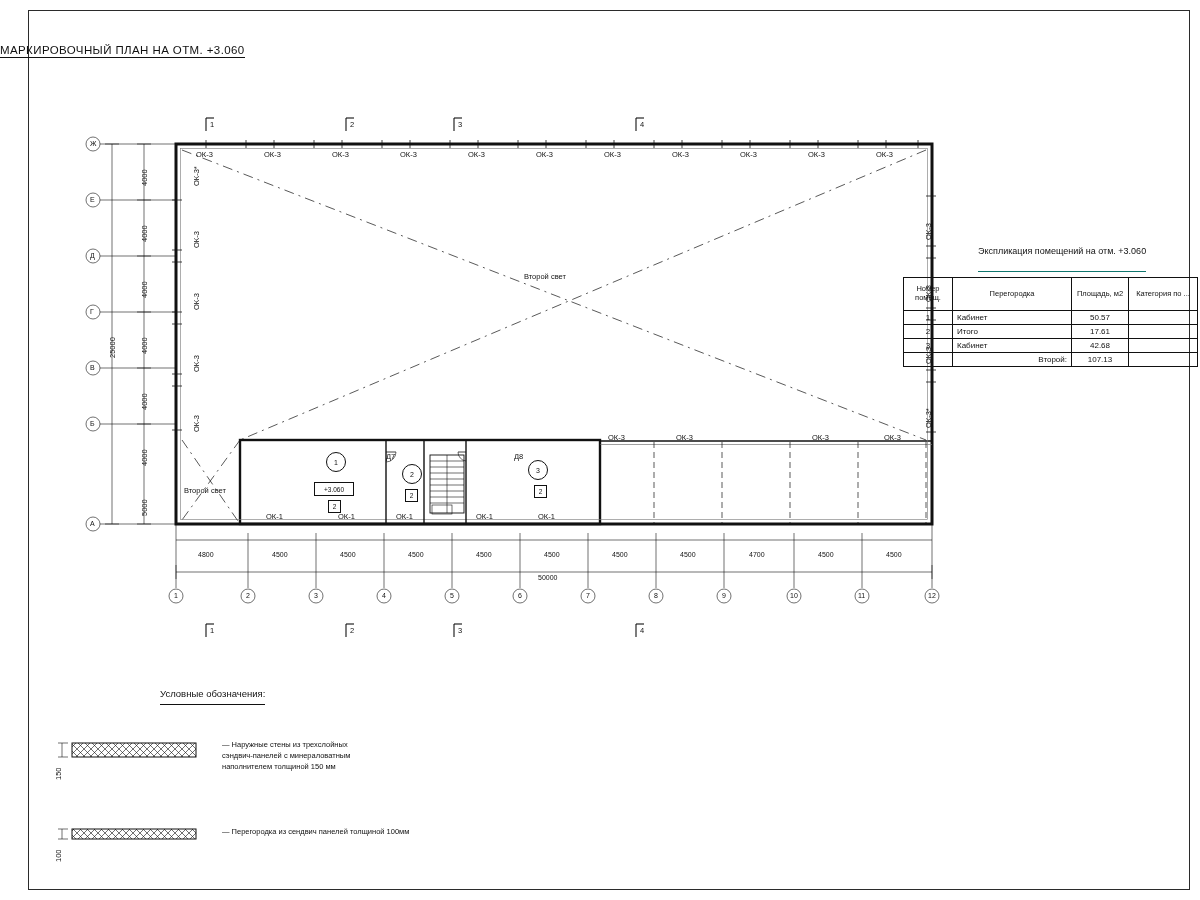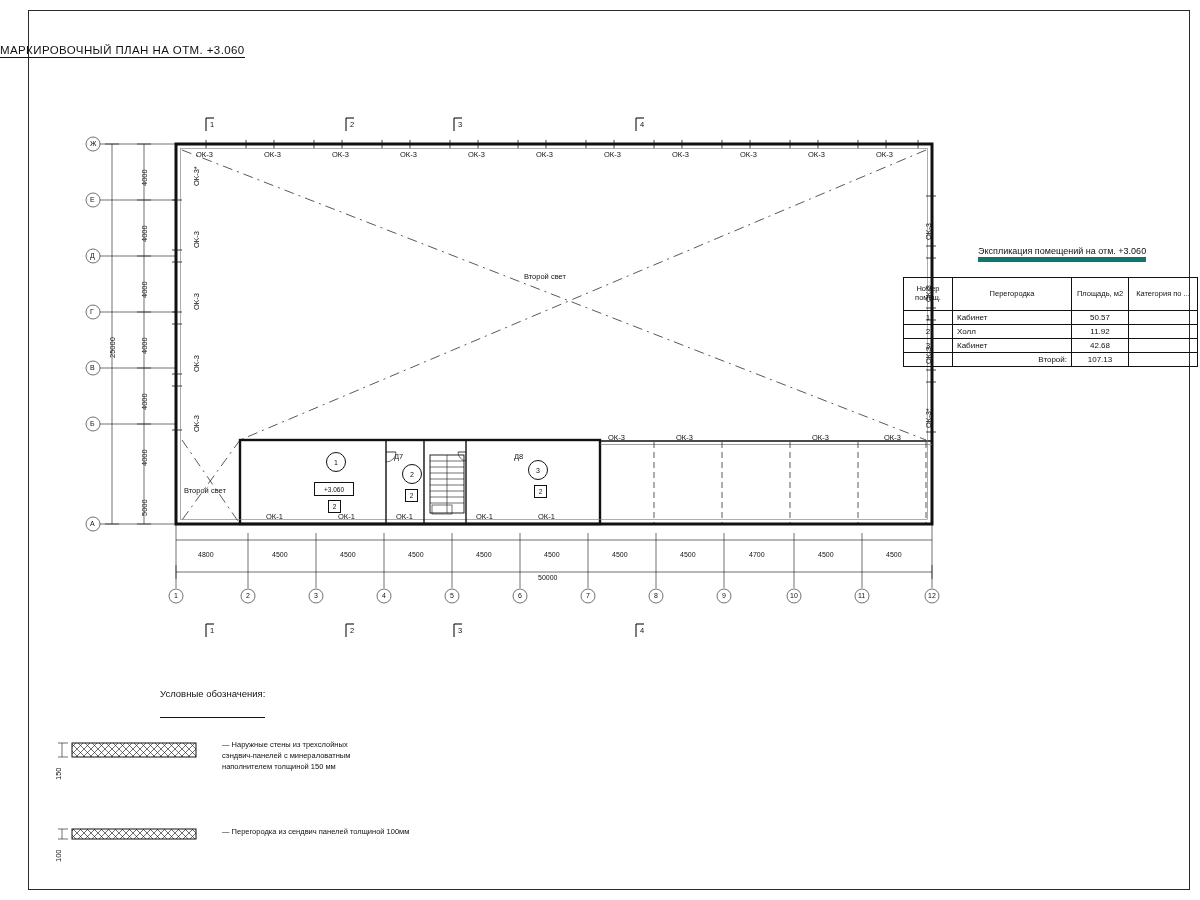--- a/index.html
+++ b/index.html
@@ -6,21 +6,21 @@
   body{font-family:"Liberation Sans", sans-serif;}
   #sheet{
     position:relative;width:1200px;height:900px;background:#ffffff;overflow:hidden;
   }
   .frame{position:absolute;left:28px;top:10px;width:1160px;height:878px;border:1px solid #2b2b2b;}
   .ttl{position:absolute;font-size:11px;color:#111;white-space:nowrap;}
   .title-main{
     left:0;top:44px;width:1200px;font-size:11.5px;letter-spacing:.4px;
   }
   .title-main span{border-bottom:1px solid #111;padding-bottom:1px;}
-  .u{border-bottom:5px solid #0f766e;padding-bottom:1px;}
+  .u{border-bottom:1px solid #0f766e;padding-bottom:15px;}
 
   
   .plan{position:absolute;left:0;top:0;width:1200px;height:900px;}
   svg{position:absolute;left:0;top:0;width:1200px;height:900px;overflow:visible;}
 
   .lbl{position:absolute;font-size:7.5px;color:#111;white-space:nowrap;}
   .lbl-v{position:absolute;font-size:7.5px;color:#111;white-space:nowrap;transform-origin:0 0;transform:rotate(-90deg);}
   .lbl-c{position:absolute;font-size:7px;color:#111;white-space:nowrap;}
 
   .circ{position:absolute;border:1px solid #111;border-radius:50%;
@@ -35,21 +35,21 @@
   table.spec td,table.spec th{border:1px solid #111;padding:2px 4px;font-weight:normal;vertical-align:middle;}
   table.spec thead td{text-align:center;height:28px;font-size:7.5px;line-height:1.15;}
   .c-num{width:40px;text-align:center;}
   .c-name{width:110px;text-align:left;}
   .c-area{width:48px;text-align:center;padding-left:6px;}
   .c-kat{width:60px;text-align:left;}
   .itogo{text-align:right;padding-right:6px;}
 
   
   .legend-title{position:absolute;left:160px;top:688px;font-size:9.5px;color:#111;}
-  .legend-title span{border-bottom:1px solid #111;padding-bottom:18px;}
+  .legend-title span{border-bottom:1px solid #111;padding-bottom:5px;}
   .legend-txt{position:absolute;font-size:7.5px;color:#111;line-height:1.45;white-space:pre-line;}
   .dimnum{position:absolute;font-size:7px;color:#111;}
 </style>
 </head>
 <body>
 
 <div id="sheet">
 
   <div class="frame"></div>
 
@@ -311,21 +311,21 @@
   <div class="lbl" style="left:338px;top:512px;">ОК-1</div>
   <div class="lbl" style="left:396px;top:512px;">ОК-1</div>
   <div class="lbl" style="left:476px;top:512px;">ОК-1</div>
   <div class="lbl" style="left:538px;top:512px;">ОК-1</div>
 
   <div class="lbl" style="left:524px;top:272px;">Второй свет</div>
   <div class="lbl" style="left:184px;top:486px;">Второй свет</div>
 
   <div class="sq" style="left:314px;top:482px;width:38px;height:12px;">+3.060</div>
 
-  <div class="lbl" style="left:386px;top:452px;padding-left:8px;">Д7</div>
+  <div class="lbl" style="left:386px;top:452px;">Д7</div>
   <div class="lbl" style="left:466px;top:452px;margin-left:48px;">Д8</div>
 
   <div class="circ" style="left:326px;top:452px;width:18px;height:18px;">1</div>
   <div class="circ" style="left:402px;top:464px;width:18px;height:18px;">2</div>
   <div class="circ" style="left:528px;top:460px;width:18px;height:18px;">3</div>
   <div class="sq" style="left:328px;top:500px;width:11px;height:11px;">2</div>
   <div class="sq" style="left:405px;top:489px;width:11px;height:11px;">2</div>
   <div class="sq" style="left:534px;top:485px;width:11px;height:11px;">2</div>
 
   <div class="lbl" style="left:210px;top:120px;">1</div>
@@ -396,22 +396,22 @@
       </thead>
       <tbody>
         <tr>
           <td class="c-num">1</td>
           <td class="c-name">Кабинет</td>
           <td class="c-area">50.57</td>
           <td class="c-kat"></td>
         </tr>
         <tr>
           <td class="c-num">2</td>
-          <td class="c-name">Холл</td>
-          <td class="c-area">11.92</td>
+          <td class="c-name">Итого</td>
+          <td class="c-area">17.61</td>
           <td class="c-kat"></td>
         </tr>
         <tr>
           <td class="c-num">3</td>
           <td class="c-name">Кабинет</td>
           <td class="c-area">42.68</td>
           <td class="c-kat"></td>
         </tr>
         <tr>
           <td class="c-num"></td>

